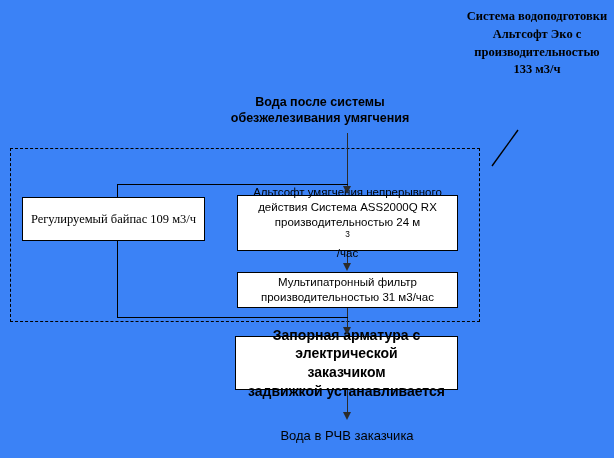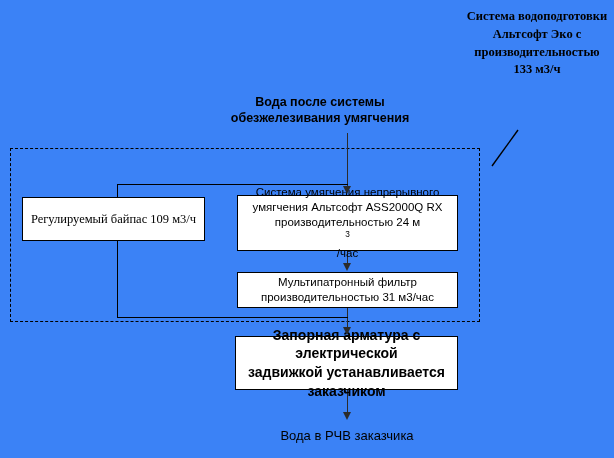--- a/index.html
+++ b/index.html
@@ -165,22 +165,22 @@
   <div class="hline-thin" style="left:117px; top:184px; width:231px;"></div>
   <div class="vline-thin" style="left:117px; top:184px; height:134px;"></div>
   <div class="hline-thin" style="left:117px; top:317px; width:231px;"></div>
 
   <div class="box" id="box-bypass">
     <span>Регулируемый байпас 109 м3/ч</span>
   </div>
 
   <div class="box" id="box-softening">
     <span>
-      <span>Система умягчения непрерывного</span>
-      <span>умягчения Альтсофт ASS2000Q RX</span>
+      <span>Альтсофт умягчения непрерывного</span>
+      <span>действия Система ASS2000Q RX</span>
       <span style="display:block;">
         <span>производительностью 24 м</span><sup>3</sup><span>/час</span>
       </span>
     </span>
   </div>
 
   <div class="vline" style="left:347px; top:251px; height:13px;"></div>
   <div class="arrowhead" style="left:342.5px; top:263px;"></div>
 
   <div class="box" id="box-filter">
@@ -189,22 +189,22 @@
       <span>производительностью 31 м3/час</span>
     </span>
   </div>
 
   <div class="vline" style="left:347px; top:308px; height:20px;"></div>
   <div class="arrowhead" style="left:342.5px; top:327px;"></div>
 
   <div class="box" id="box-valve">
     <span>
       <span>Запорная арматура с электрической</span>
+      <span>заказчиком</span>
       <span>задвижкой устанавливается</span>
-      <span>заказчиком</span>
     </span>
   </div>
 
   <div class="vline" style="left:347px; top:390px; height:25px;"></div>
   <div class="arrowhead" style="left:342.5px; top:412px;"></div>
 
   <div class="label" id="outlet-label">Вода в РЧВ заказчика</div>
 
 </div>
 

